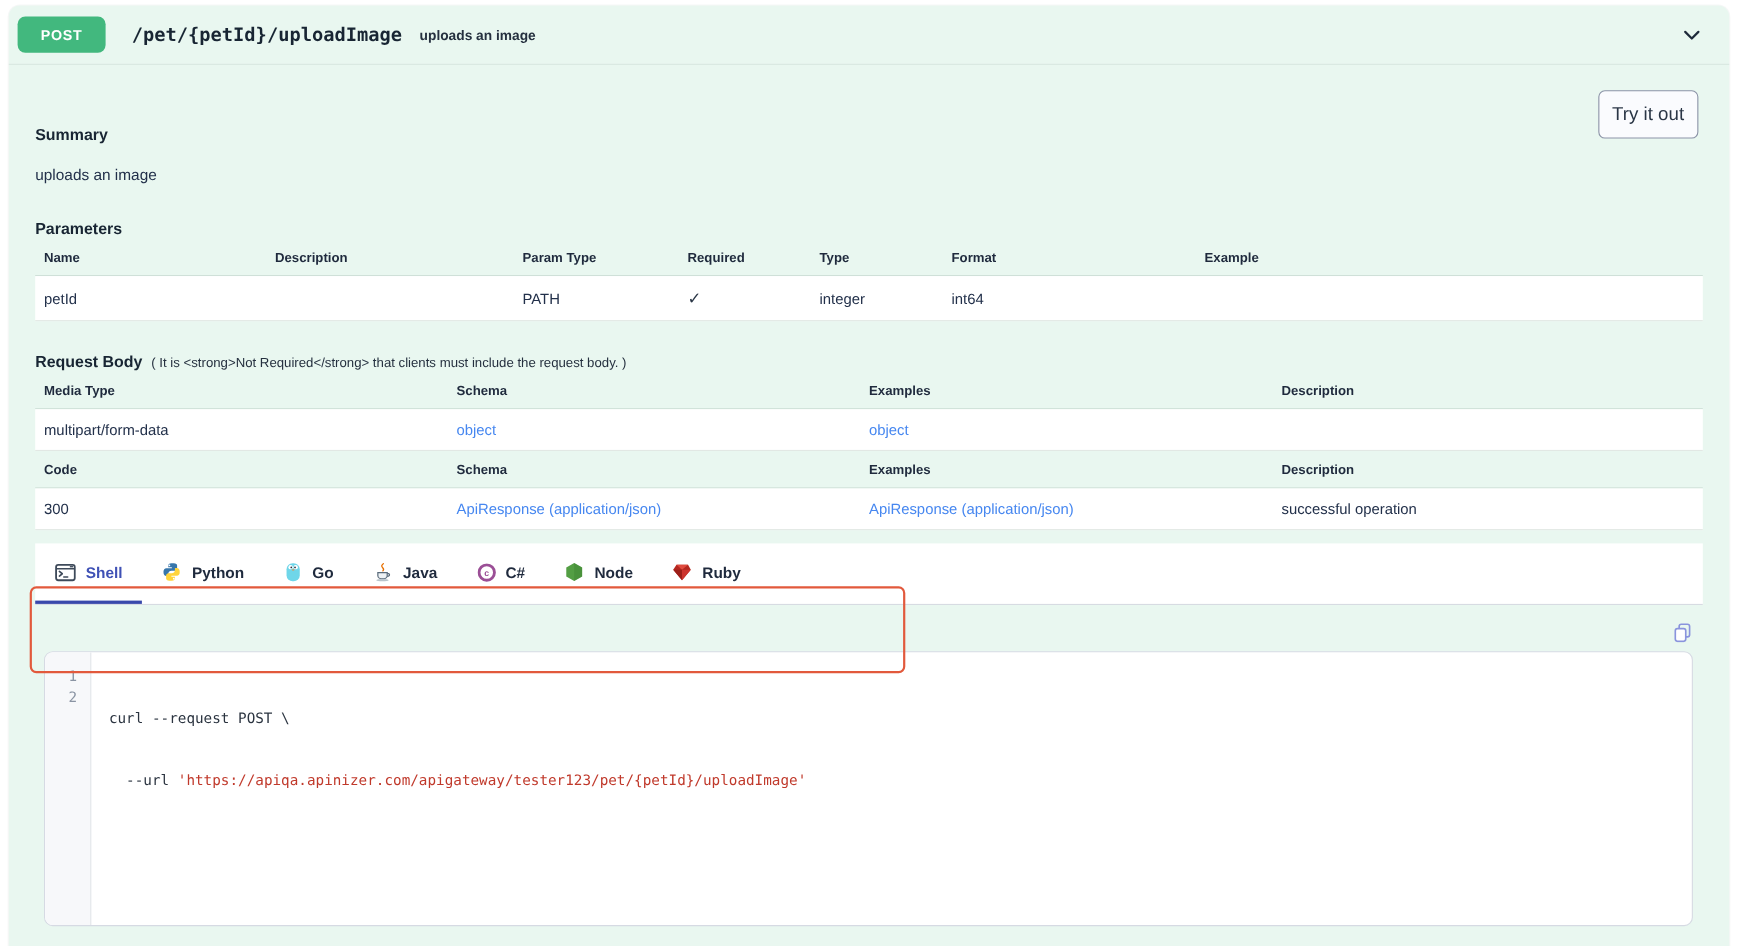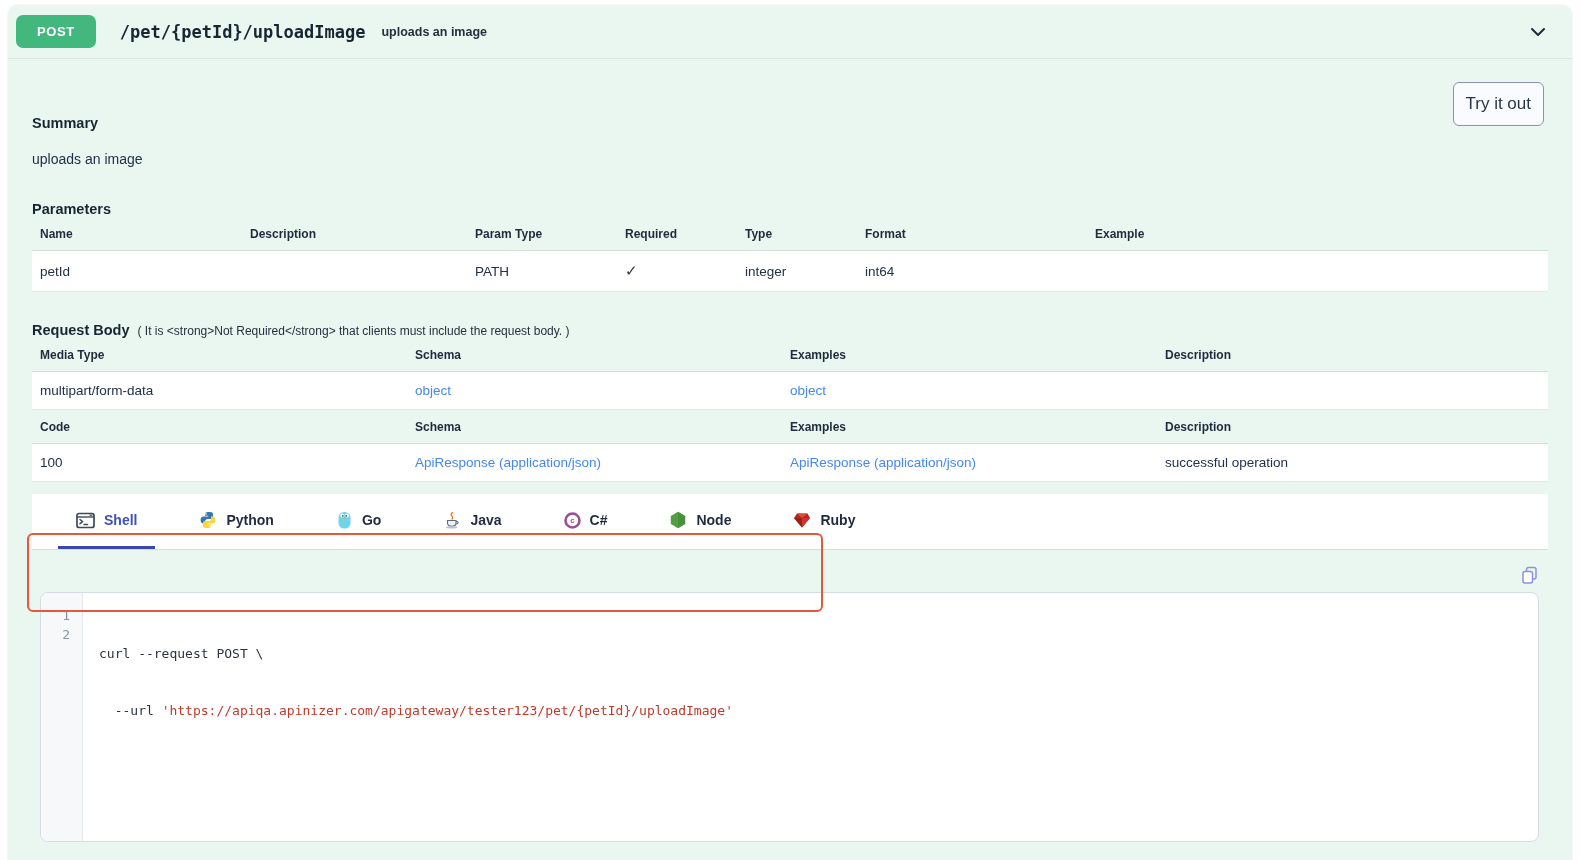--- a/index.html
+++ b/index.html
@@ -37,21 +37,21 @@
   .cols-four   { grid-template-columns:375px 375px 375px 1fr; }
   .lnk { color:#4687f0; text-decoration:none; cursor:pointer; }
   .check { font-size:15px; color:#2a3646; }
   .note { font-size:12px; font-weight:normal; color:#25303f; margin-left:4px; }
   .mt-sec { margin-top:30px; }
 
   
   .tabstrip { margin-top:12px; background:#fff; height:56px; display:flex;
     align-items:stretch; border-bottom:1px solid #d7dbe2; }
   .tab { display:flex; align-items:center; gap:9px; padding:0 18px; font-size:14px;
-    font-weight:bold; color:#1f2a3d; cursor:pointer; border-bottom:3px solid transparent;margin-left:26px; }
+    font-weight:bold; color:#1f2a3d; cursor:pointer; border-bottom:3px solid transparent; }
   .tab.active { color:#3f51b5; border-bottom-color:#3949ab; }
   .tab svg { display:block; }
 
   .annotation-box { position:absolute; left:27px; top:533px; width:796px; height:79px;
     border:2px solid #e2593c; border-radius:6px; pointer-events:none; }
 
   .copy-row { display:flex; justify-content:flex-end; padding:16px 10px 8px 0; }
   .copy-btn { cursor:pointer; line-height:0; }
 
   .code-block { margin:0 9px 0 8px; background:#fff; border:1px solid #d6dae3;
@@ -125,21 +125,21 @@
       <span></span>
     </div>
 
     <div class="tbl-head cols-four">
       <span>Code</span>
       <span>Schema</span>
       <span>Examples</span>
       <span>Description</span>
     </div>
     <div class="tbl-row cols-four">
-      <span>100</span>
+      <span>300</span>
       <span><a class="lnk">ApiResponse (application/json)</a></span>
       <span><a class="lnk">ApiResponse (application/json)</a></span>
       <span>successful operation</span>
     </div>
 
 
     <div class="tabstrip">
       <div class="tab active">
         <span>
           <svg width="19" height="17" viewBox="0 0 19 17">

